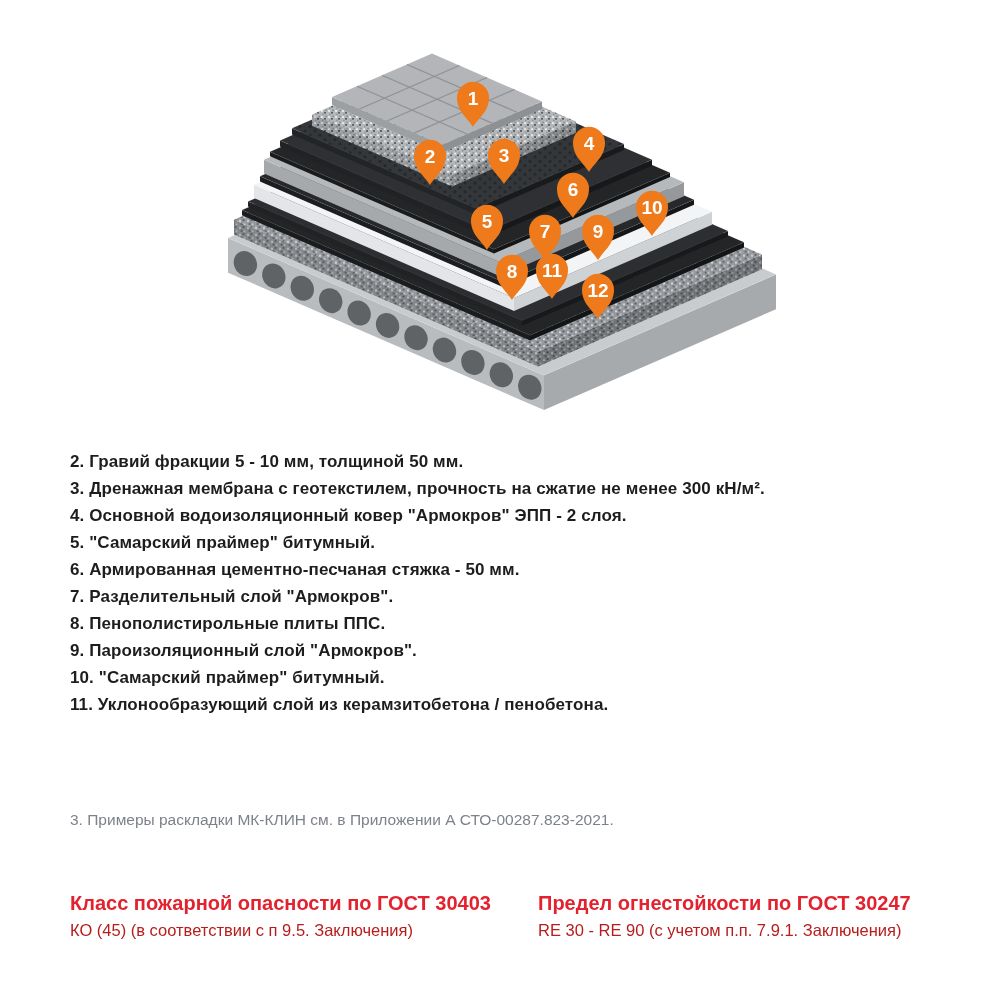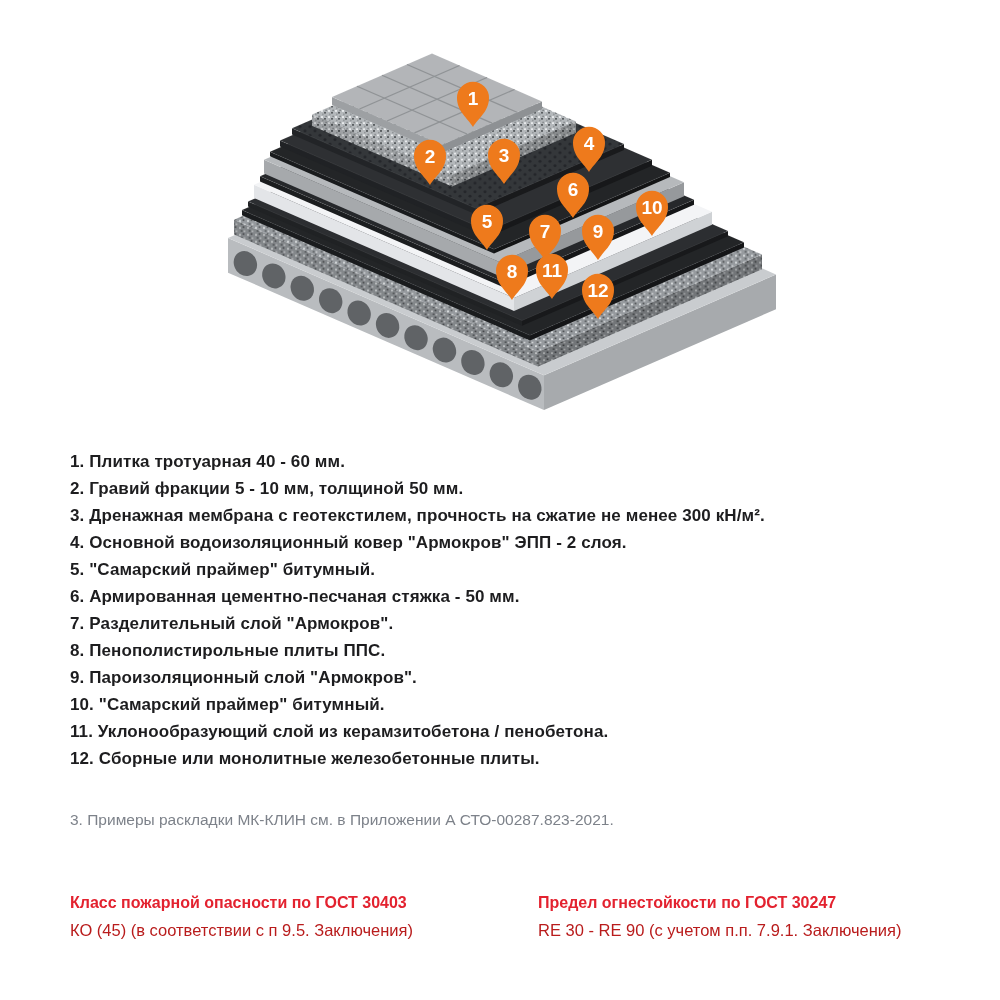--- a/index.html
+++ b/index.html
@@ -18,21 +18,21 @@
     white-space:nowrap;letter-spacing:.1px;
   }
   .footnotes{position:absolute;left:70px;top:806px;width:880px;}
   .footnote-item{
     font-size:15.5px;font-weight:400;line-height:27.5px;color:#7d828a;
     white-space:nowrap;
   }
   .fire-col{position:absolute;top:894px;width:430px;}
   .fire-col.left{left:70px;}
   .fire-col.right{left:538px;}
-  .fire-heading{font-size:16px;font-weight:700;color:#e3222f;line-height:18px;}
+  .fire-heading{font-size:20px;font-weight:700;color:#e3222f;line-height:18px;}
   .fire-value{font-size:16.5px;font-weight:400;color:#b91c1c;margin-top:9px;line-height:19px;}
 </style>
 </head>
 <body>
 
 <div class="stage">
 
   <svg class="diagram-svg" viewBox="0 0 560 460" preserveAspectRatio="none">
     <defs>
       <pattern id="spkL" width="7" height="7" patternUnits="userSpaceOnUse">
@@ -209,32 +209,30 @@
       </div>
       <div class="pin" style="left: 580px; top: 272px;">
         <svg viewBox="0 0 36 50">
           <path d="M18 47 C12.5 38 2 31.5 2 17.8 A16 16 0 0 1 34 17.8 C34 31.5 23.5 38 18 47 Z" fill="#EE7A1C"></path>
           <text x="18" y="24.5" text-anchor="middle" font-family="Liberation Sans, DejaVu Sans, sans-serif" font-size="19" font-weight="700" fill="#ffffff">12</text>
         </svg>
       </div>
     </div>
 
   <div class="legend" id="legend">
-      <div class="legend-item">1. Плитка тротуарная 40 - 60 мм.</div>
       <div class="legend-item">2. Гравий фракции 5 - 10 мм, толщиной 50 мм.</div>
       <div class="legend-item">3. Дренажная мембрана с геотекстилем, прочность на сжатие не менее 300 кН/м².</div>
       <div class="legend-item">4. Основной водоизоляционный ковер "Армокров" ЭПП - 2 слоя.</div>
       <div class="legend-item">5. "Самарский праймер" битумный.</div>
       <div class="legend-item">6. Армированная цементно-песчаная стяжка - 50 мм.</div>
       <div class="legend-item">7. Разделительный слой "Армокров".</div>
       <div class="legend-item">8. Пенополистирольные плиты ППС.</div>
       <div class="legend-item">9. Пароизоляционный слой "Армокров".</div>
       <div class="legend-item">10. "Самарский праймер" битумный.</div>
       <div class="legend-item">11. Уклонообразующий слой из керамзитобетона / пенобетона.</div>
-      <div class="legend-item">12. Сборные или монолитные железобетонные плиты.</div>
     </div>
 
   <div class="footnotes" id="footnotes">
       <div class="footnote-item">3. Примеры раскладки МК-КЛИН см. в Приложении А СТО-00287.823-2021.</div>
     </div>
 
   <div class="fire-col left">
     <div class="fire-heading">Класс пожарной опасности по ГОСТ 30403</div>
     <div class="fire-value">КО (45) (в соответствии с п 9.5. Заключения)</div>
   </div>

